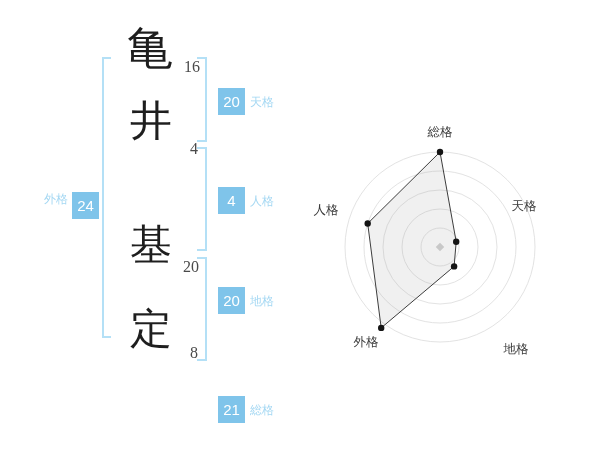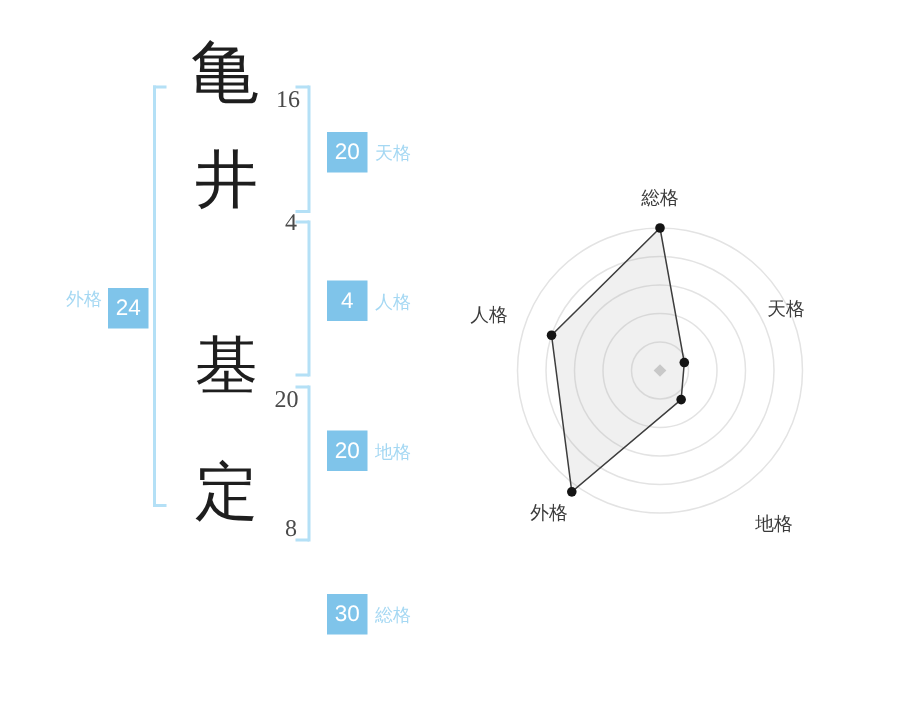--- a/index.html
+++ b/index.html
@@ -51,21 +51,21 @@
   <div class="bracket hline" style="left:197px;top:249px;width:9px"></div>
   <div class="badge" style="left:218px;top:187px">4</div>
   <span class="kaku-label" style="left:250px;top:195px">人格</span>
 
   <div class="bracket vline" style="left:205px;top:257px;height:104px"></div>
   <div class="bracket hline" style="left:197px;top:257px;width:9px"></div>
   <div class="bracket hline" style="left:197px;top:359px;width:9px"></div>
   <div class="badge" style="left:218px;top:287px">20</div>
   <span class="kaku-label" style="left:250px;top:295px">地格</span>
 
-  <div class="badge" style="left:218px;top:396px">30</div>
+  <div class="badge" style="left:218px;top:396px">21</div>
   <span class="kaku-label" style="left:250px;top:404px">総格</span>
 
   <svg style="position:absolute;left:300px;top:110px" width="300" height="260" viewBox="0 0 300 260">
       <circle cx="140" cy="137" r="95.0" fill="none" stroke="#e3e3e3" stroke-width="1"></circle>
       <circle cx="140" cy="137" r="76.0" fill="none" stroke="#e3e3e3" stroke-width="1"></circle>
       <circle cx="140" cy="137" r="57.0" fill="none" stroke="#e3e3e3" stroke-width="1"></circle>
       <circle cx="140" cy="137" r="38.0" fill="none" stroke="#e3e3e3" stroke-width="1"></circle>
       <circle cx="140" cy="137" r="19.0" fill="none" stroke="#e3e3e3" stroke-width="1"></circle>
       <polygon points="140.0,42.0 156.2,131.7 154.1,156.4 81.2,217.9 67.7,113.5" fill="rgba(160,160,160,0.16)" stroke="#3d3d3d" stroke-width="1"></polygon>
       <circle cx="140.0" cy="42.0" r="3.2" fill="#141414"></circle>

